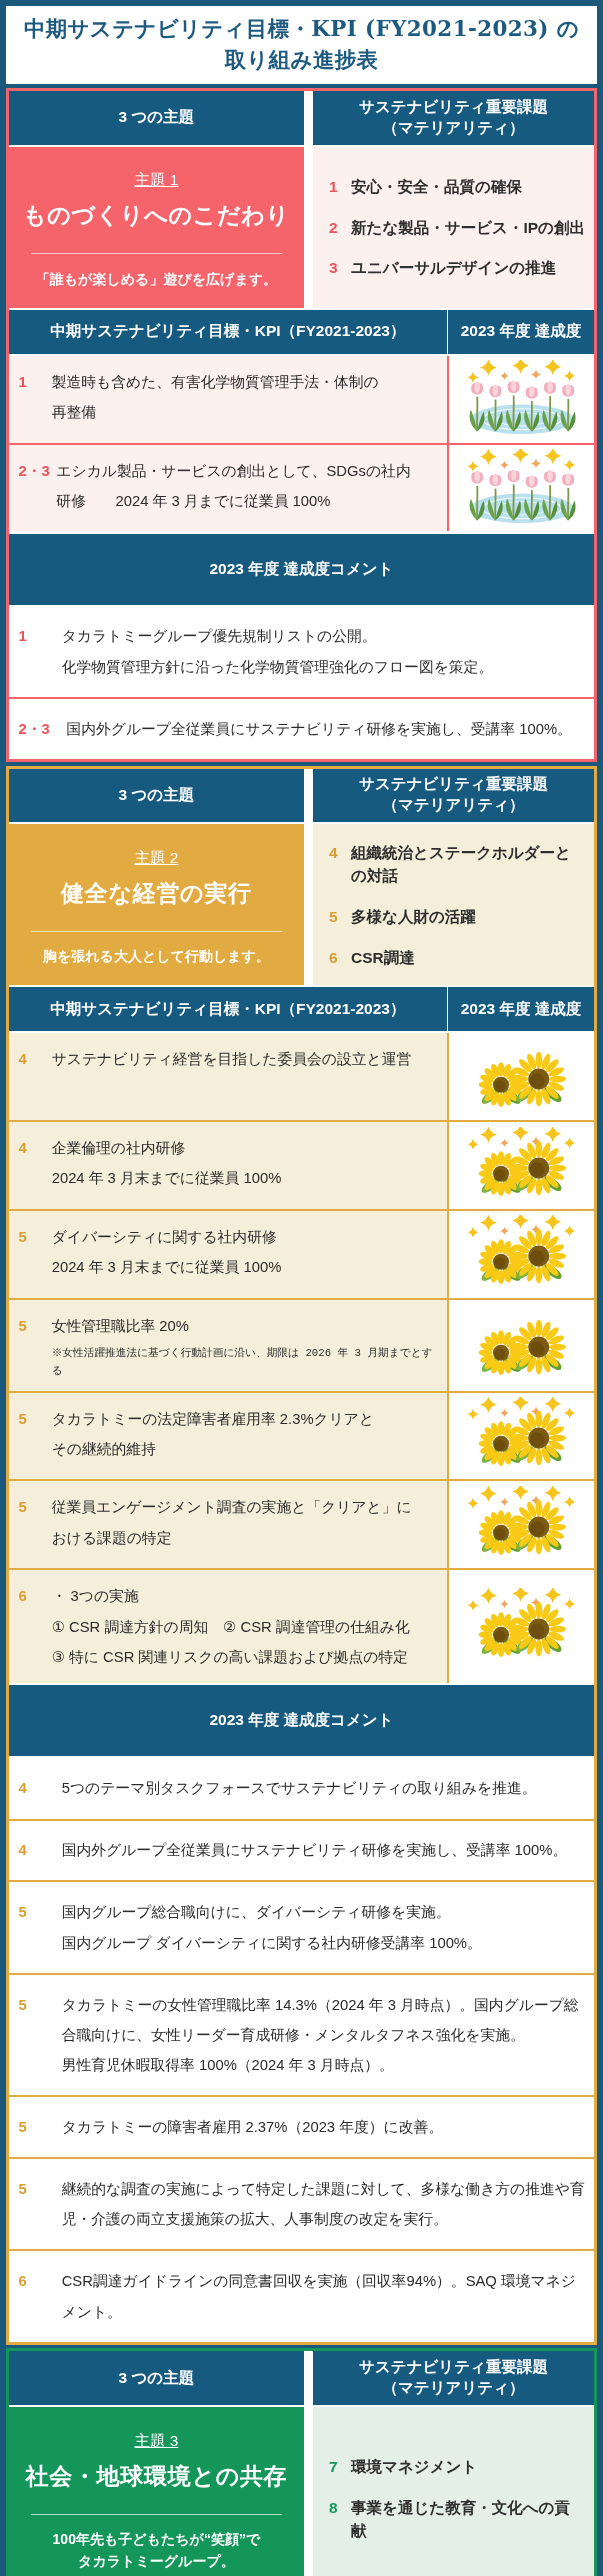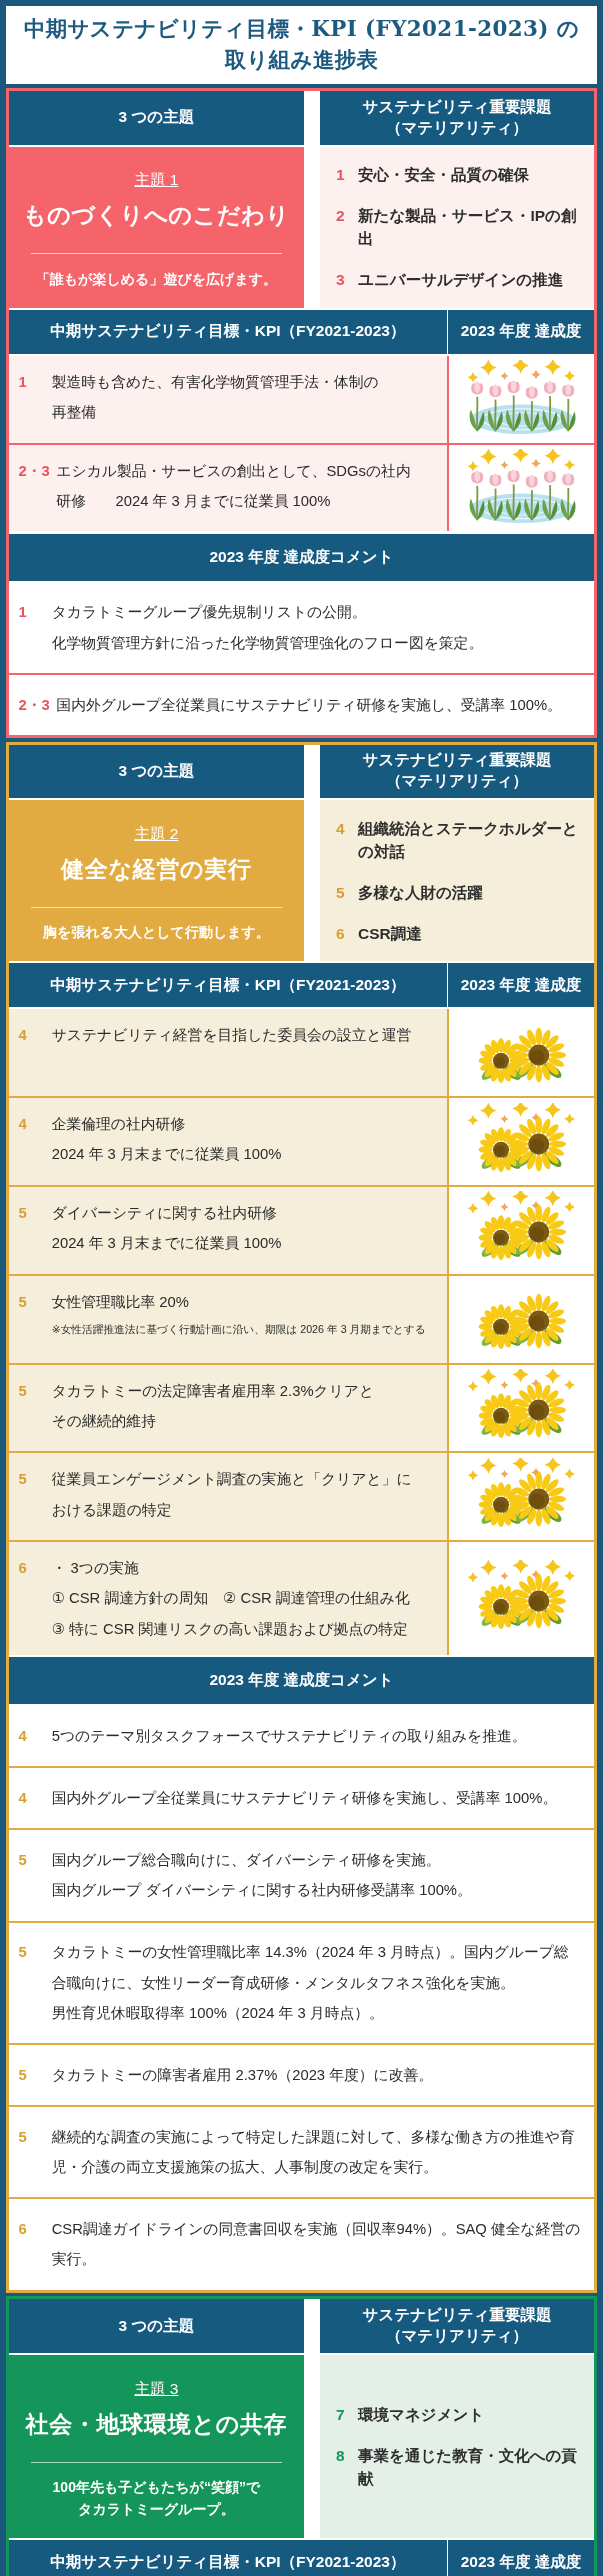--- a/index.html
+++ b/index.html
@@ -4,46 +4,46 @@
 <style>
   html,body{margin:0;padding:0;background:#1a587c;}
   body{width:603px;font-family:"Liberation Sans","DejaVu Sans",sans-serif;}
   .page{box-sizing:border-box;width:603px;padding:5.9px;}
   .title-box{background:#ffffff;text-align:center;padding:7.4px 4.4px 8.9px;}
   .title-line{font-family:"DejaVu Serif","Liberation Serif",serif;font-weight:bold;color:#1c5a80;font-size:21.4px;line-height:1.45;letter-spacing:0.4px;}
   .section{border:3.7px solid var(--c);margin-top:3.7px;background:#ffffff;}
   .s1{--c:#f4646a;--cellbg:#fdf1f0;--num:#e8555c;}
   .s2{--c:#e2ab41;--cellbg:#f4eeda;--num:#d99e33;}
   .s3{--c:#14965a;--cellbg:#e4efe8;--num:#14965a;}
-  .grid-a{display:grid;grid-template-columns:295px 1fr;gap:16px;}
+  .grid-a{display:grid;grid-template-columns:295px 1fr;gap:9px;}
   .grid-b{display:grid;grid-template-columns:438px 1fr;gap:1px;}
   .hdr-cell{background:#175a80;color:#fff;font-weight:bold;font-size:15.5px;text-align:center;display:flex;flex-direction:column;justify-content:center;line-height:1.35;padding:5.9px 3px;min-height:32px;}
   .theme-row{margin-top:2.2px;}
   .theme-cell{background:var(--c);color:#fff;text-align:center;padding:23.6px 5.9px 17.7px;}
   .theme-label{font-size:15.5px;text-decoration:underline;}
   .theme-title{font-size:23px;font-weight:bold;margin-top:8.9px;letter-spacing:0.7px;}
   .theme-sep{border-top:0.7px solid rgba(255,255,255,.65);margin:22px 16px 13.3px;}
   .tagline-line{font-size:14px;font-weight:bold;line-height:1.6;}
   .materiality-cell{background:var(--cellbg);display:flex;flex-direction:column;justify-content:center;gap:17.7px;padding:14.8px 8.9px 14.8px 16px;}
   .mat-item{display:flex;gap:8.9px;font-size:15.5px;color:#2e2e2e;font-weight:bold;line-height:1.5;}
   .mat-item .num{color:var(--num);min-width:13.3px;flex:0 0 auto;}
   .kpi-hdr{margin-top:2.2px;}
   .kpi-rows{margin-top:2.2px;}
   .kpi-row{display:grid;grid-template-columns:438px 1fr;background:#fff;}
   .kpi-row + .kpi-row{border-top:2.2px solid var(--c);}
   .kpi-text-cell{background:var(--cellbg);padding:11px 5.9px 11px 9.6px;display:flex;gap:6.6px;}
   .num-col{color:var(--num);font-weight:bold;font-size:14.8px;line-height:2.05;min-width:26.6px;flex:0 0 auto;}
   .kpi-lines > div{font-size:14.8px;line-height:2.05;color:#2b2b2b;}
-  .kpi-lines .note{font-size:10.7px;line-height:1.6;margin-top:4.4px;}
+  .kpi-lines .note{font-size:10.7px;line-height:1.6;margin-top:4.4px;font-family:Liberation Mono, monospace;}
   .flower-cell{background:#fff;border-left:2.2px solid var(--c);display:flex;align-items:center;justify-content:center;padding:4.4px 0;}
-  .comment-hdr{margin-top:2.2px;background:#175a80;color:#fff;font-weight:bold;font-size:15.5px;text-align:center;padding:13px 3px;}
+  .comment-hdr{margin-top:2.2px;background:#175a80;color:#fff;font-weight:bold;font-size:15.5px;text-align:center;padding:25px 3px;}
   .comment-rows{margin-top:2.2px;}
   .comment-row{display:flex;gap:6.6px;padding:14.8px 8.9px 14.8px 9.6px;background:#fff;}
   .comment-row + .comment-row{border-top:2.2px solid var(--c);}
-  .comment-lines > div{font-size:14.8px;line-height:2.05;color:#2b2b2b;}
+  .comment-lines > div{font-size:14.8px;line-height:2.05;color:#2b2b2b;margin-left:10px;}
 </style>
 </head>
 <body>
 
 <div class="page">
   <div class="title-box">
     <div class="title-line">中期サステナビリティ目標・KPI (FY2021-2023) の</div>
     <div class="title-line">取り組み進捗表</div>
   </div>
 
@@ -717,21 +717,21 @@
         <div class="comment-row">
           <span class="num-col">5</span>
           <div class="comment-lines">
             <div>継続的な調査の実施によって特定した課題に対して、多様な働き方の推進や育</div>
             <div>児・介護の両立支援施策の拡大、人事制度の改定を実行。</div>
           </div>
         </div>
         <div class="comment-row">
           <span class="num-col">6</span>
           <div class="comment-lines">
-            <div>CSR調達ガイドラインの同意書回収を実施（回収率94%）。SAQ 健全な経営の実行。</div>
+            <div>CSR調達ガイドラインの同意書回収を実施（回収率94%）。SAQ 環境マネジメント。</div>
           </div>
         </div>
       </div>
   </section>
 
   <section class="section s3">
     <div class="grid-a">
       <div class="hdr-cell">
           <div>3 つの主題</div>
         </div>

